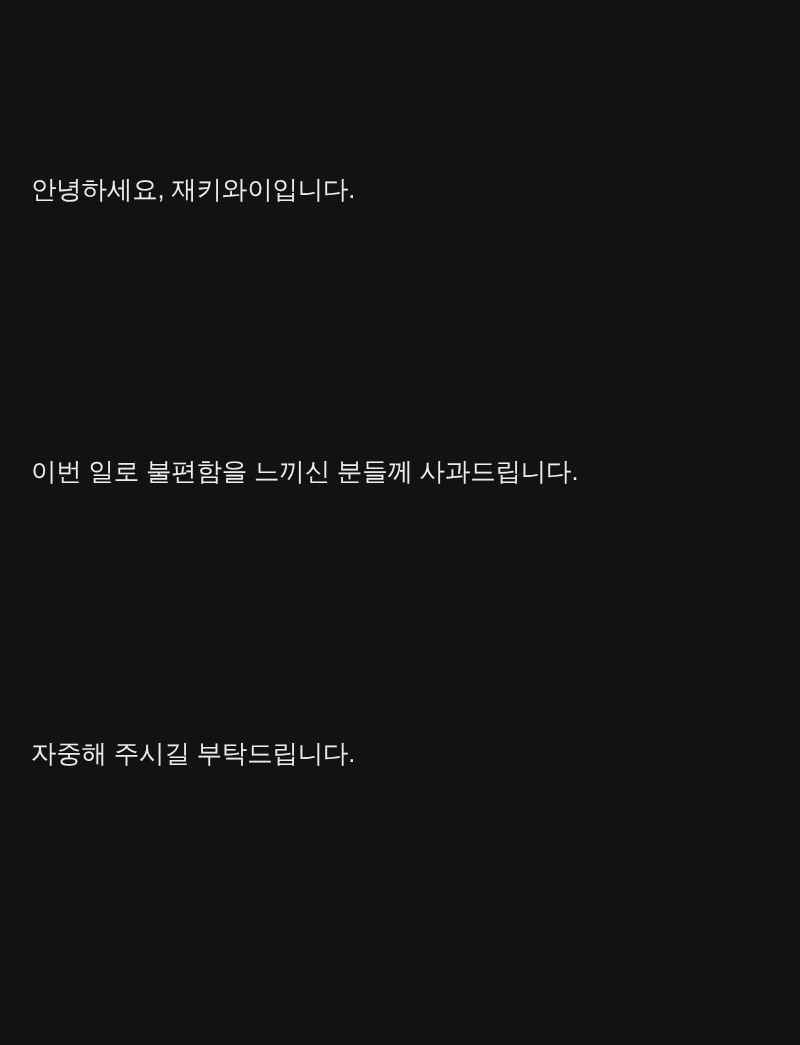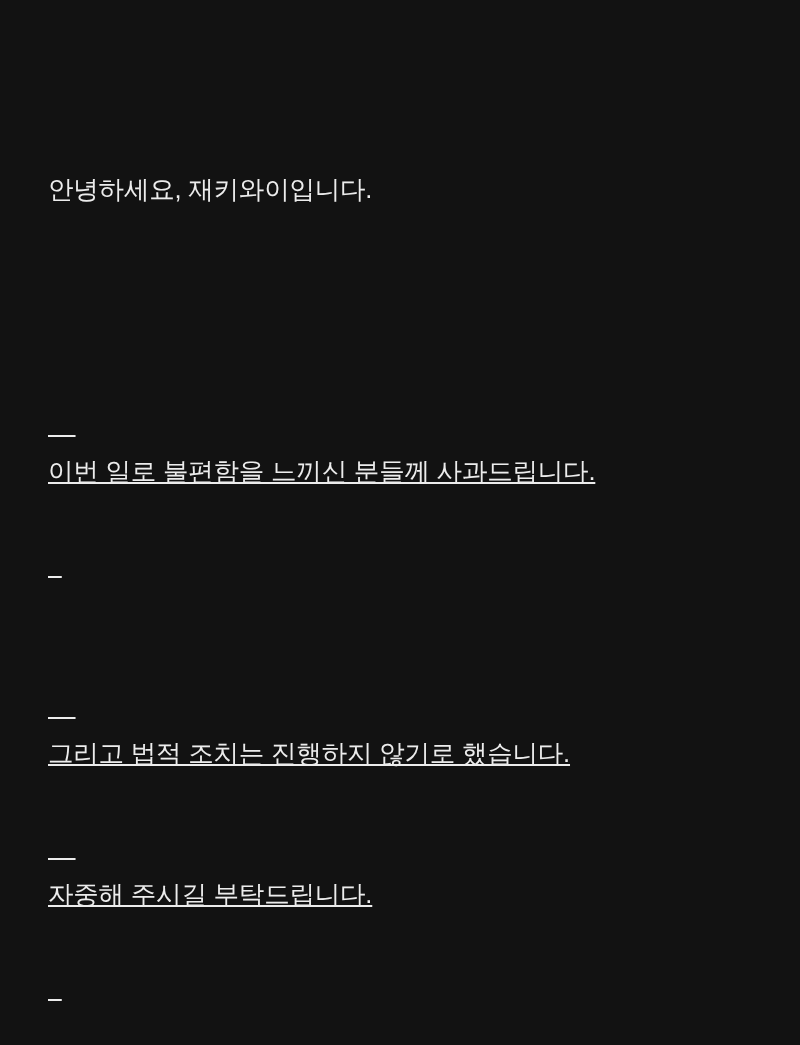--- a/index.html
+++ b/index.html
@@ -11,52 +11,50 @@
     width: 800px;
     height: 1045px;
     overflow: hidden;
     font-family: "Liberation Sans", "DejaVu Sans", sans-serif;
   }
   #statement-card {
     width: 800px;
     height: 1045px;
     background: #121212;
     box-sizing: border-box;
-    padding: 72px 38px 30px 48px;
+    padding: 72px 38px 30px 31px;
     color: #e8e8e8;
   }
   .para {
     font-size: 25.5px;
     line-height: 47px;
     letter-spacing: -0.2px;
     color: #ececec;
     font-weight: 400;
     white-space: pre-wrap;
     word-break: keep-all;
   }
   .para + .para {
     margin-top: 47px;
-    text-decoration: underline;
   }
   .line {
     display: block;
     white-space: pre-wrap;
   }
 </style>
 </head>
 <body>
 
 <div id="statement-card" style="background: rgb(18, 18, 18); color: rgb(236, 236, 236);">
 
   <div class="para">
     <span class="line">안녕하세요, 재키와이입니다.</span>
   </div>
 
   <div class="para">
     <span class="line">이번 일로 불편함을 느끼신 분들께 사과드립니다.</span>
   </div>
 
   <div class="para">
-    <span class="line">그리고 법적 조치는 진행하지 않기로 했습니다.</span>
     <span class="line">자중해 주시길 부탁드립니다.</span>
   </div>
 
 </div>
 
 </body></html>

